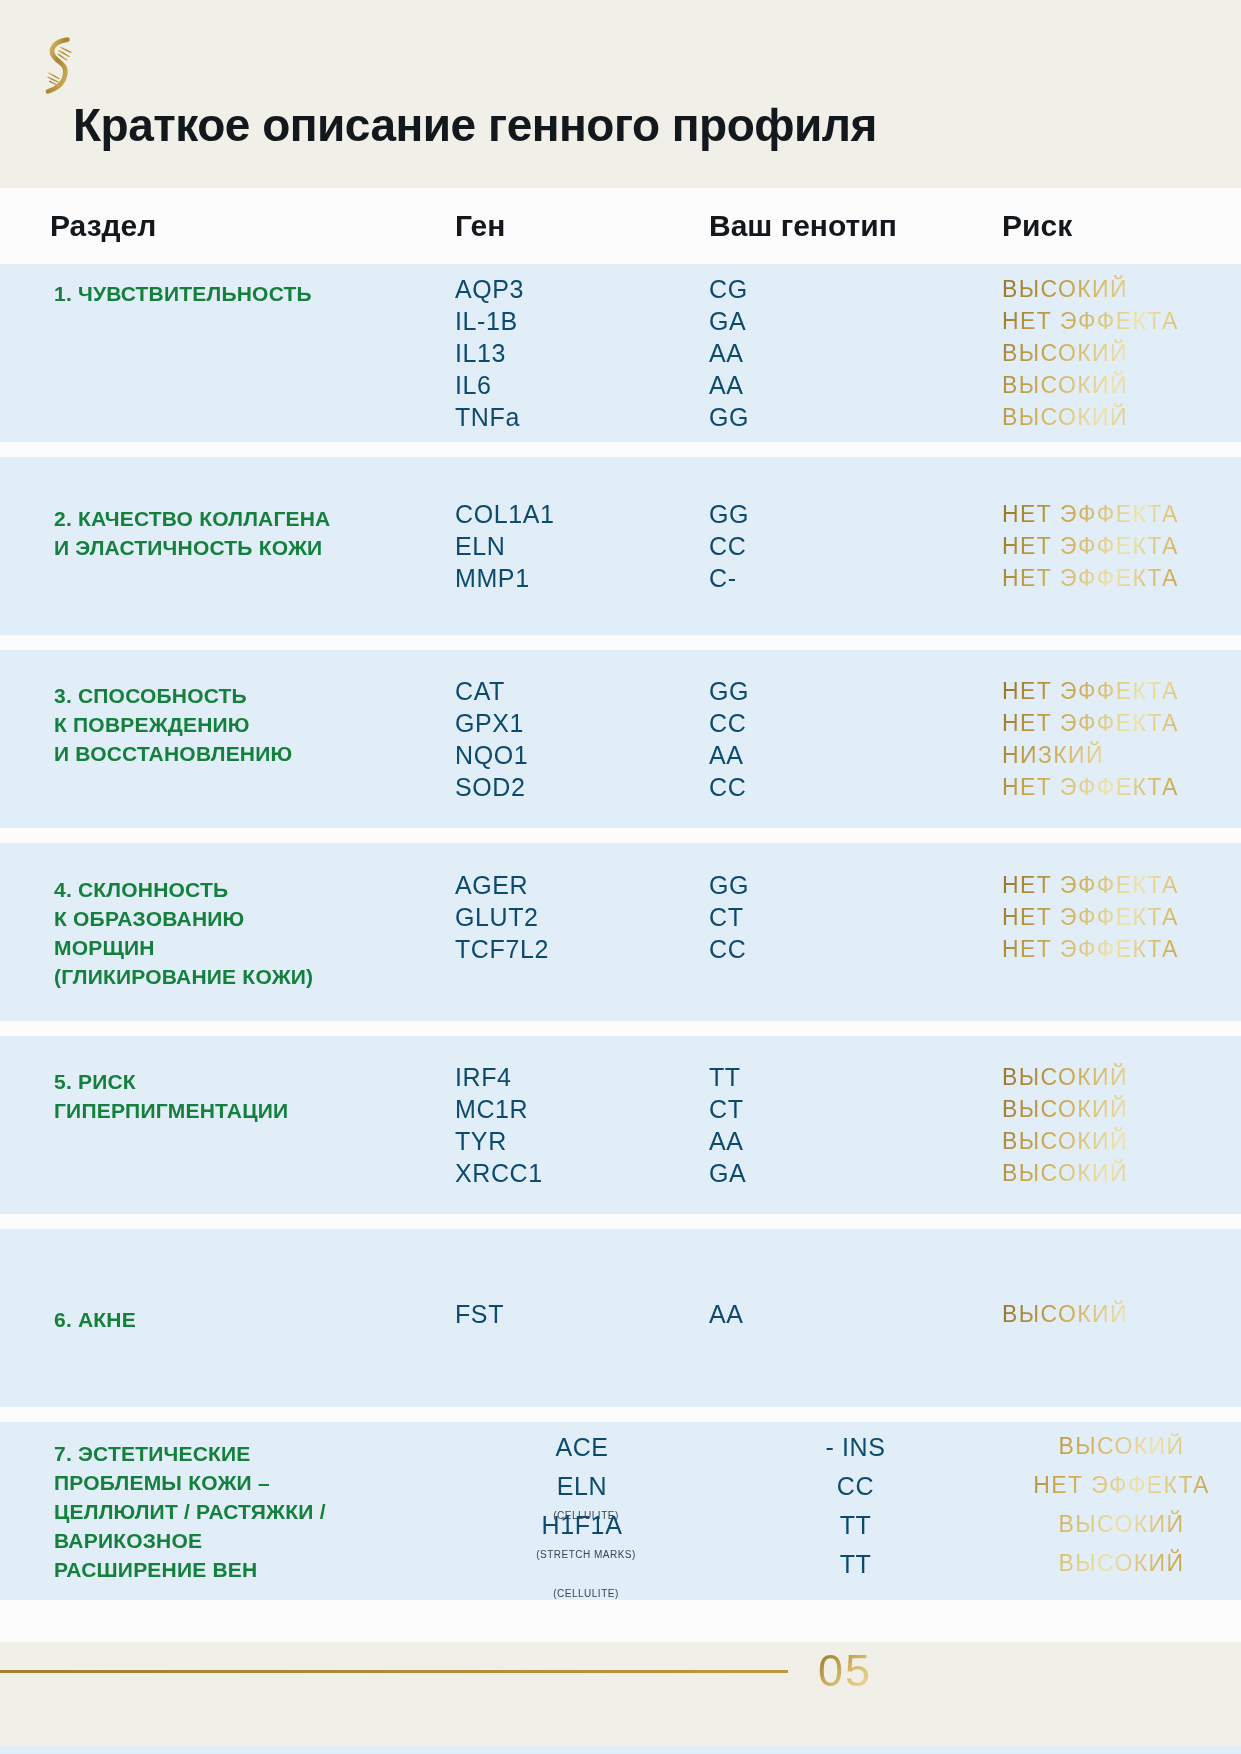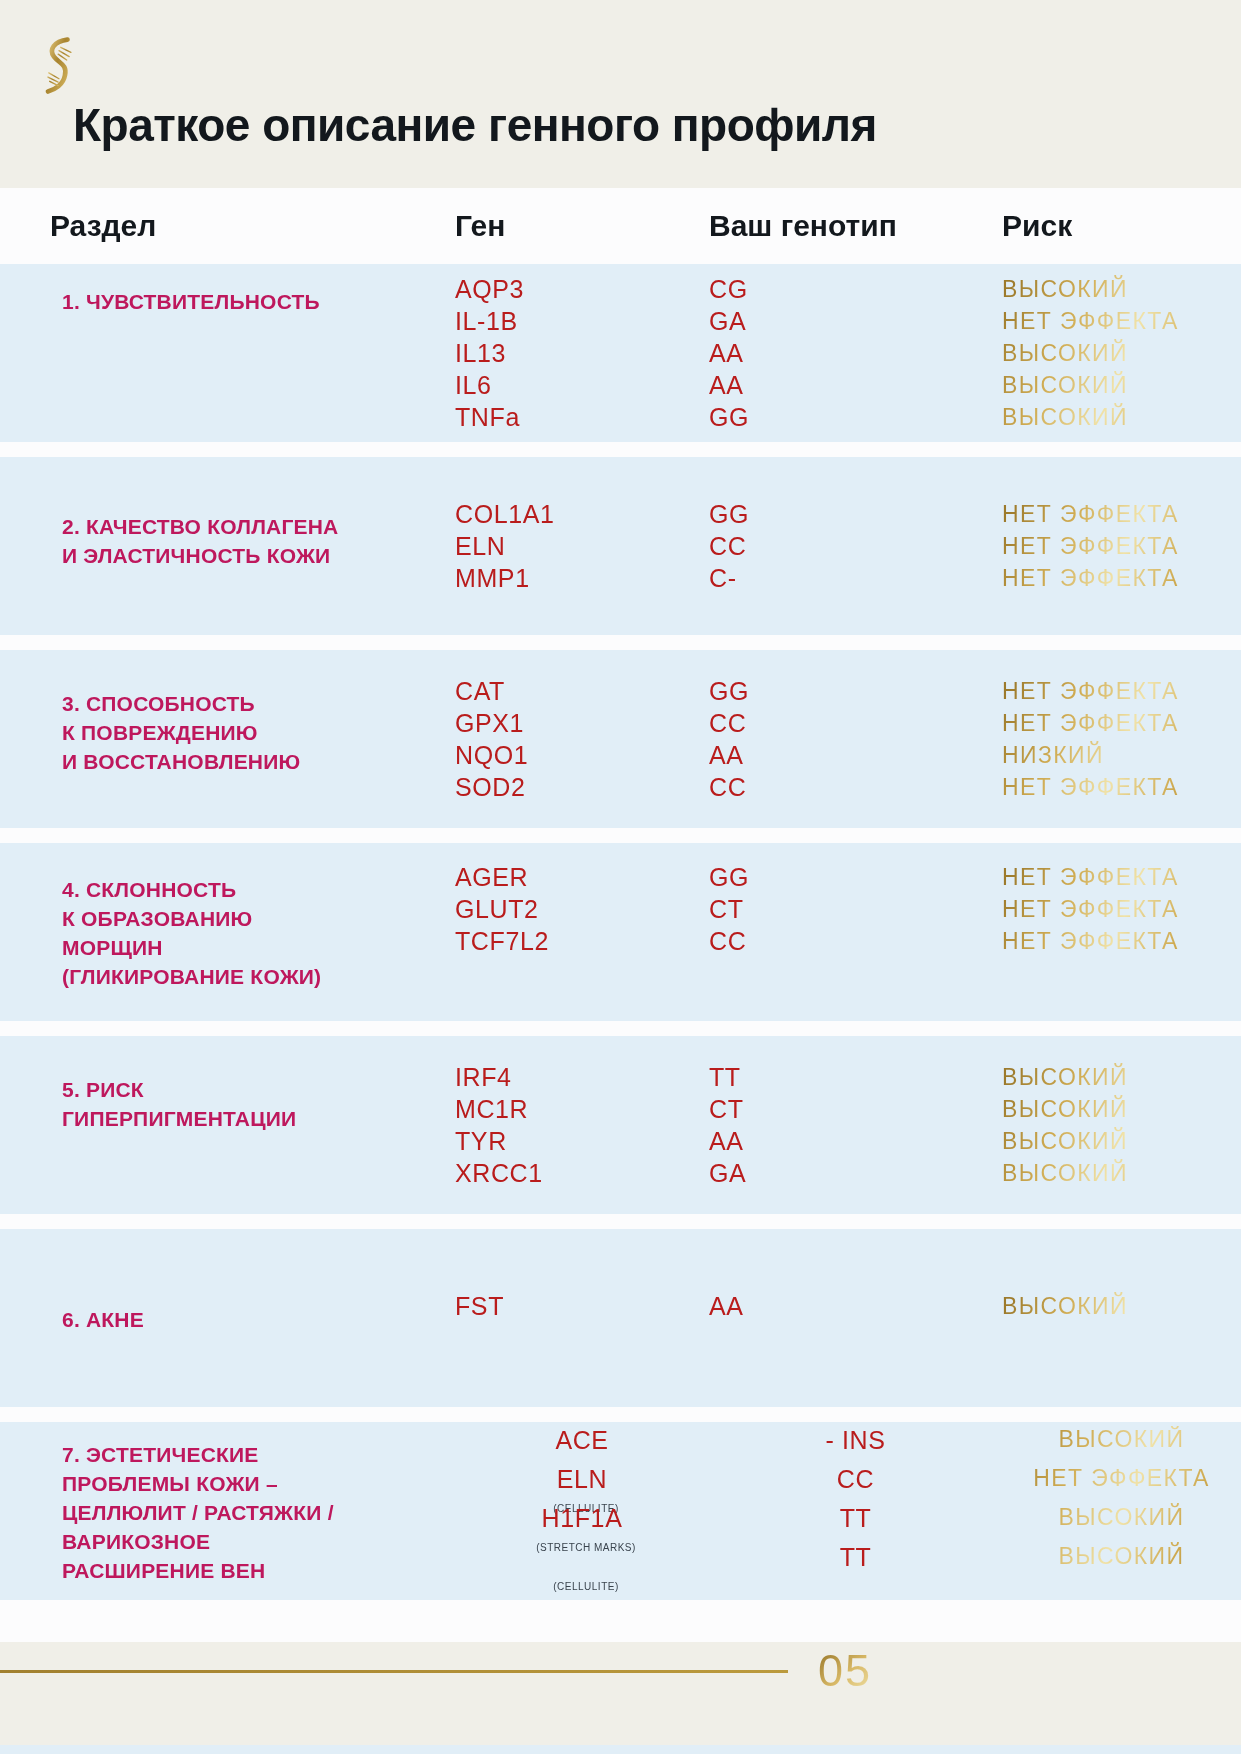--- a/index.html
+++ b/index.html
@@ -22,28 +22,28 @@
   
   .table-wrap{position:absolute;left:0;top:188px;width:100%;height:1454px;background:#fcfcfd;}
   .grid-cols{display:grid;grid-template-columns:405px 254px 293px 1fr;padding-left:50px;box-sizing:border-box;}
   .thead{height:76px;align-items:center;}
   .th{font-size:30px;font-weight:700;color:#13181d;}
   .band{
     height:178px;margin-bottom:15px;background:#e1eef7;
     align-content:center;align-items:start;
   }
   .sec-title{
-    margin:12px;font-size:21px;font-weight:700;color:#be185d;
+    margin:4px;font-size:21px;font-weight:700;color:#15803d;
     line-height:29px;white-space:pre-line;letter-spacing:0.2px;
     padding-top:2px;
   }
   .row{height:32px;display:flex;align-items:center;}
   .wide-rows .row{height:39px;flex-direction:column;}
   .gene,.genotype{
-    font-size:25px;font-weight:400;color:#b91c1c;letter-spacing:0.6px;
+    font-size:25px;font-weight:400;color:#0c4a6e;letter-spacing:0.6px;
   }
   .gene-note{font-size:10px;color:#39434d;margin-left:8px;letter-spacing:0.5px;padding-top:4px;margin-top:44px;}
   .risk{
     font-size:23px;font-weight:500;letter-spacing:1.4px;
     color:#b5923c;white-space:nowrap;
   }
   .col-risk{
     background:linear-gradient(112deg,#9c7a2c 4%,#cfab52 28%,#f0e2a8 52%,#cfab52 74%,#9c7a2c 96%);
   }
   @supports ((-webkit-background-clip:text) or (background-clip:text)){

